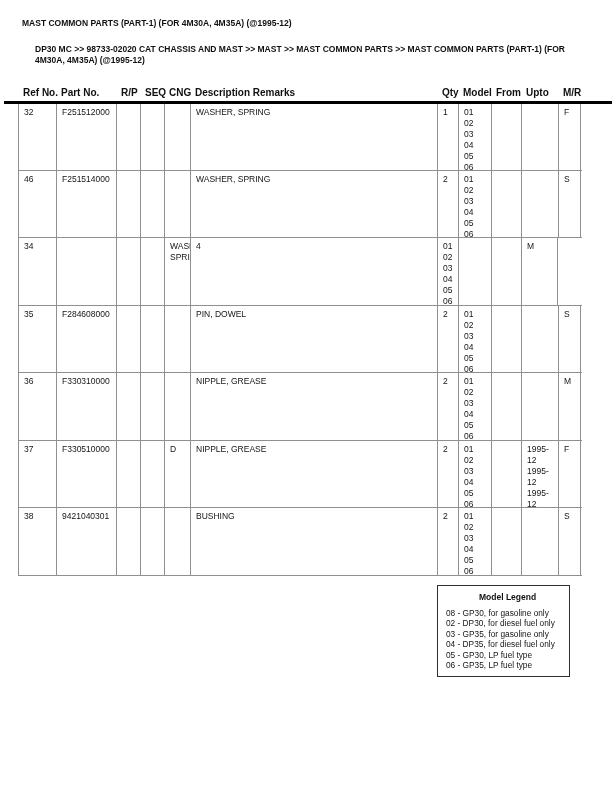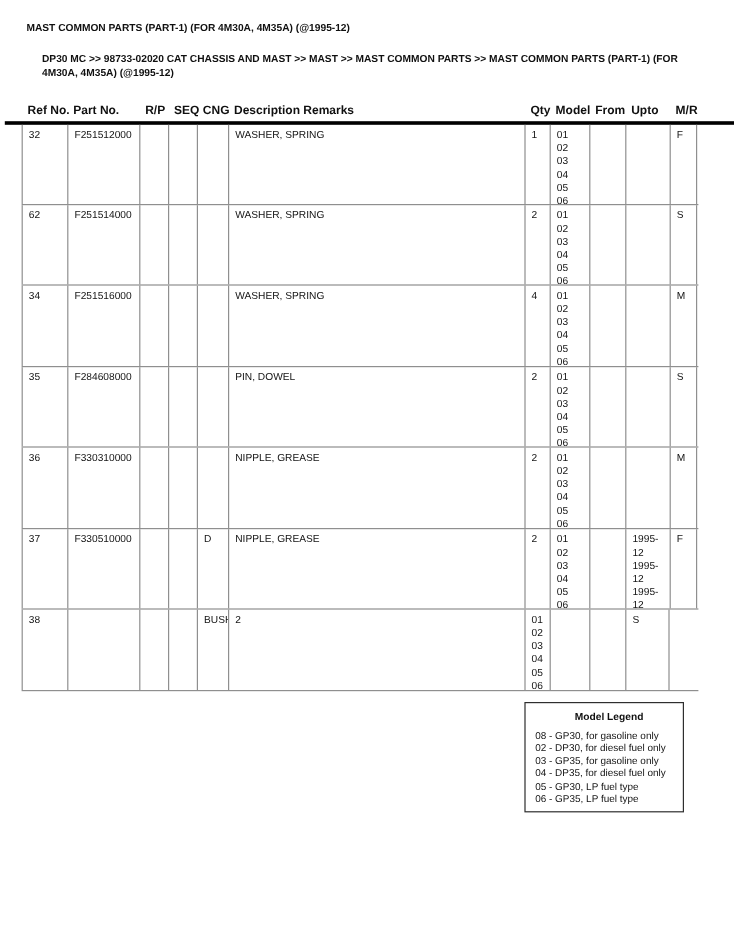--- a/index.html
+++ b/index.html
@@ -150,41 +150,40 @@
 03
 04
 05
 06</div>
     <div class="td"></div>
     <div class="td"></div>
     <div class="td last">F</div>
   </div>
 
   <div class="trow">
-    <div class="td">62</div>
+    <div class="td">46</div>
     <div class="td">F251514000</div>
     <div class="td"></div>
     <div class="td"></div>
     <div class="td"></div>
     <div class="td">WASHER, SPRING</div>
     <div class="td">2</div>
     <div class="td">01
 02
 03
 04
 05
 06</div>
     <div class="td"></div>
     <div class="td"></div>
     <div class="td last">S</div>
   </div>
 
   <div class="trow">
     <div class="td">34</div>
-    <div class="td">F251516000</div>
     <div class="td"></div>
     <div class="td"></div>
     <div class="td"></div>
     <div class="td">WASHER, SPRING</div>
     <div class="td">4</div>
     <div class="td">01
 02
 03
 04
 05
@@ -251,20 +250,21 @@
 1995-12
 1995-12
 1995-12
 1995-12
 1995-12</div>
     <div class="td last">F</div>
   </div>
 
   <div class="trow">
     <div class="td">38</div>
+    <div class="td">9421040301</div>
     <div class="td"></div>
     <div class="td"></div>
     <div class="td"></div>
     <div class="td">BUSHING</div>
     <div class="td">2</div>
     <div class="td">01
 02
 03
 04
 05

